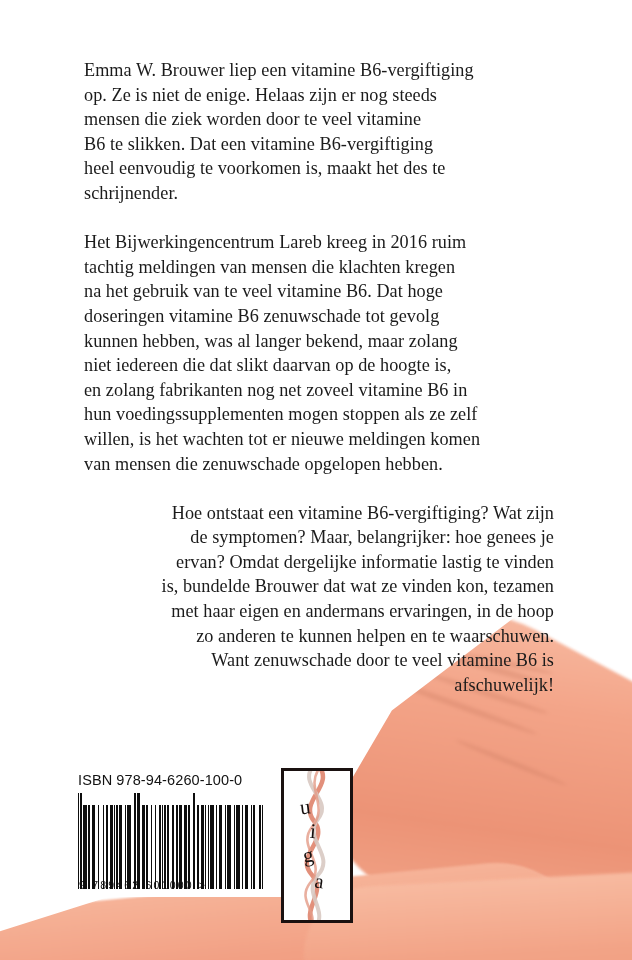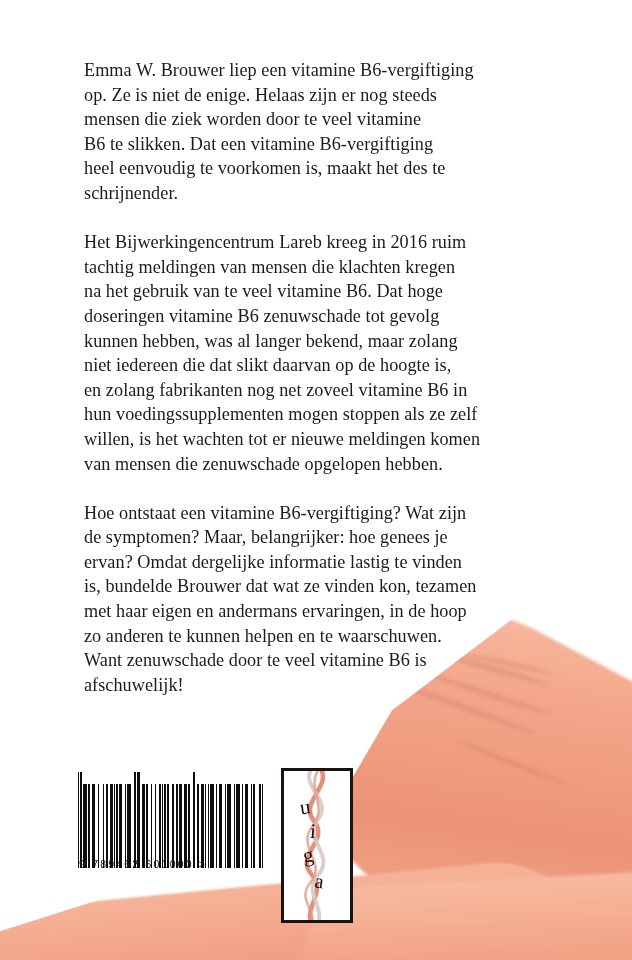--- a/index.html
+++ b/index.html
@@ -101,21 +101,21 @@
     width: 470px;
     color: #1b1b1b;
     font-size: 18.2px;
     line-height: 24.6px;
     letter-spacing: 0.05px;
   }
   .blurb p {
     margin: 0 0 24.6px 0;
     white-space: pre-line;
   }
-  .blurb p:last-child { margin-bottom: 0; }
+  .blurb p:last-child { margin-bottom: 0; text-align: right; }
 
   
   .isbn-block {
     position: absolute;
     left: 62px;
     top: 768px;
     width: 205px;
     background: #ffffff;
     padding: 4px 6px 6px 8px;
   }
@@ -237,20 +237,21 @@
 de symptomen? Maar, belangrijker: hoe genees je
 ervan? Omdat dergelijke informatie lastig te vinden
 is, bundelde Brouwer dat wat ze vinden kon, tezamen
 met haar eigen en andermans ervaringen, in de hoop
 zo anderen te kunnen helpen en te waarschuwen.
 Want zenuwschade door te veel vitamine B6 is
 afschuwelijk!</p>
   </div>
 
   <div class="isbn-block">
+    <div class="isbn-text">ISBN 978-94-6260-100-0</div>
     <div class="barcode-wrap">
       <div class="barcode" id="barcode-bars">
           <span class="guard" style="width: 1.24px; background: rgb(13, 13, 13);"></span>
           <span class="guard" style="width: 1.24px; background: rgb(255, 255, 255);"></span>
           <span class="guard" style="width: 1.24px; background: rgb(13, 13, 13);"></span>
           <span style="width: 1.24px; background: rgb(255, 255, 255);"></span>
           <span style="width: 1.24px; background: rgb(13, 13, 13);"></span>
           <span style="width: 1.24px; background: rgb(13, 13, 13);"></span>
           <span style="width: 1.24px; background: rgb(13, 13, 13);"></span>
           <span style="width: 1.24px; background: rgb(255, 255, 255);"></span>

